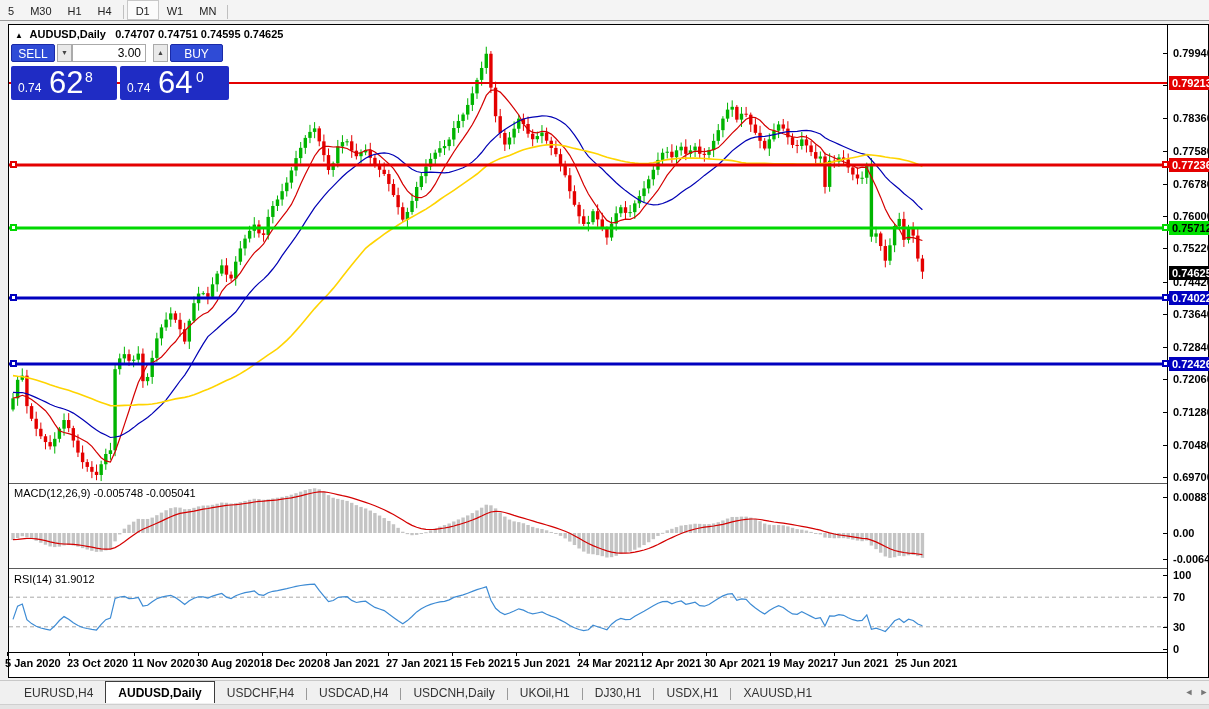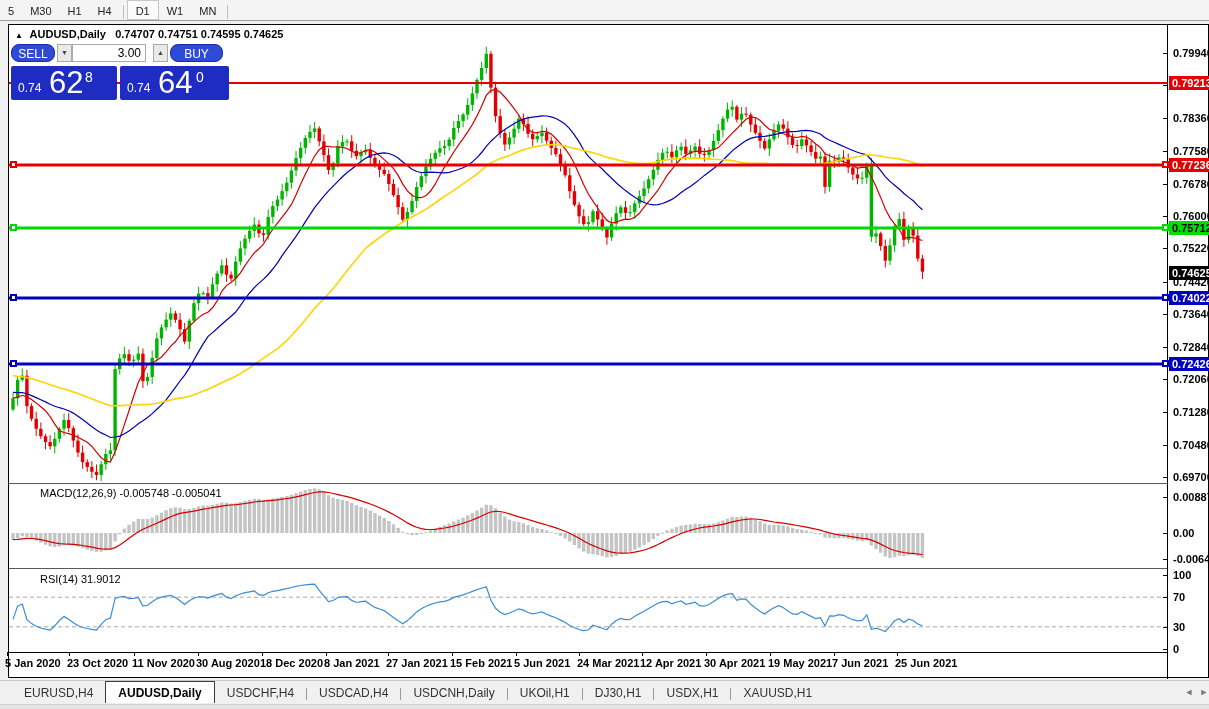--- a/index.html
+++ b/index.html
@@ -16,35 +16,35 @@
   
   .chart-window { position:absolute; left:8px; top:24px; width:1201px; height:654px;
                   background:#fff; border:1px solid #000; }
   .cw-inner { position:absolute; left:0; top:0; width:100%; height:100%; }
   #chart-svg { position:absolute; left:0; top:0; }
   .axis-vline { position:absolute; left:1158px; top:0; width:1px; height:654px; background:#000; }
   .sep { position:absolute; left:0; width:1158px; height:1px; background:#5a5a5a; }
   .symbol-line { position:absolute; left:6px; top:3px; font-weight:bold; font-size:11px;
                  white-space:nowrap; z-index:5; }
   .symbol-line .marker { font-size:8px; margin-right:4px; }
-  .panel-label { position:absolute; left:5px; font-size:11px; color:#000; z-index:4; white-space:nowrap;margin-left:26px; }
+  .panel-label { position:absolute; left:5px; font-size:11px; color:#000; z-index:4; white-space:nowrap; }
   
   .tick-label { position:absolute; left:1164px; width:46px; font-weight:bold; font-size:11px;
                 height:13px; line-height:13px; white-space:nowrap; }
   .tick-dash  { position:absolute; left:1154px; width:5px; height:1px; background:#000; }
   .badge { position:absolute; left:1160px; width:49px; height:14px; line-height:14px;
            font-weight:bold; font-size:11px; text-align:left; padding-left:3px; z-index:6; }
   .handle { position:absolute; width:7px; height:7px; border-width:2px; border-style:solid;
             background:#fff; z-index:7; }
   .date-label { position:absolute; font-weight:bold; font-size:11px; top:632px; white-space:nowrap; }
   .date-tick  { position:absolute; top:627px; width:1px; height:4px; background:#000; }
   
   .trade-panel { position:absolute; left:2px; top:19px; width:218px; z-index:10; }
   .tp-btn { position:absolute; height:18px; color:#fff; text-align:center; line-height:18px;
-            font-size:12px; background:#2f4bd6; border:1px solid #1a2aa8; border-radius:8px; cursor:pointer; }
+            font-size:12px; background:#2f4bd6; border:1px solid #1a2aa8; border-radius:2px; cursor:pointer; }
   .spin-btn { position:absolute; height:18px; width:15px; background:#e9e9e9; border:1px solid #aaa;
               text-align:center; line-height:16px; font-size:7px; color:#444; cursor:pointer; }
   .vol-box { position:absolute; height:18px; background:#fff; border:1px solid #aaa;
              text-align:right; padding-right:4px; font-size:12px; line-height:16px; }
   .price-box { position:absolute; top:22px; height:34px; background:#1f2cc4; border-radius:2px;
                color:#fff; cursor:pointer; }
   .price-box .pfx { position:absolute; left:7px; bottom:5px; font-size:12px; }
   .price-box .big { position:absolute; left:38px; top:-1px; font-size:31px; }
   .price-box .sup { position:absolute; font-size:14px; top:3px; }
   

